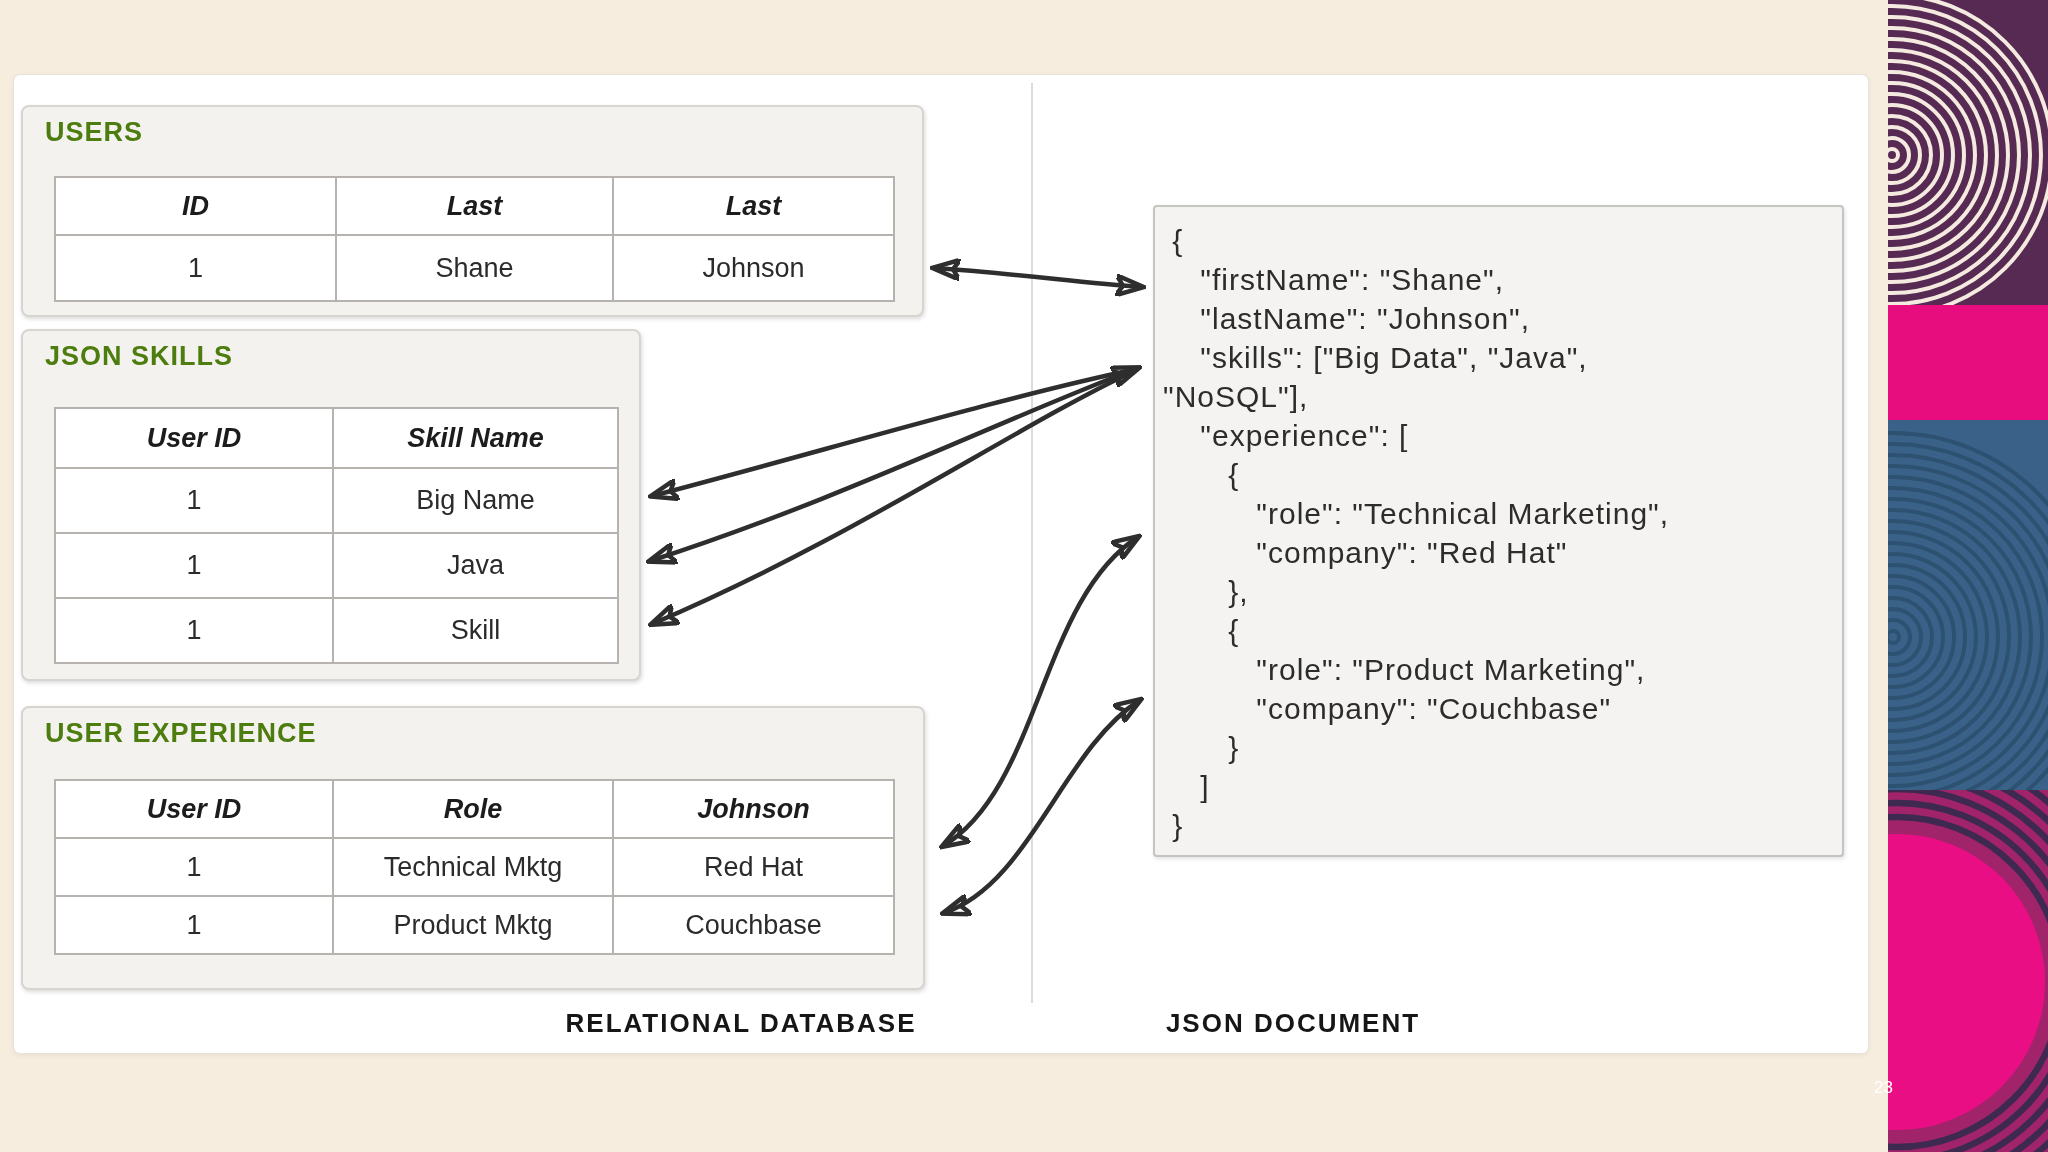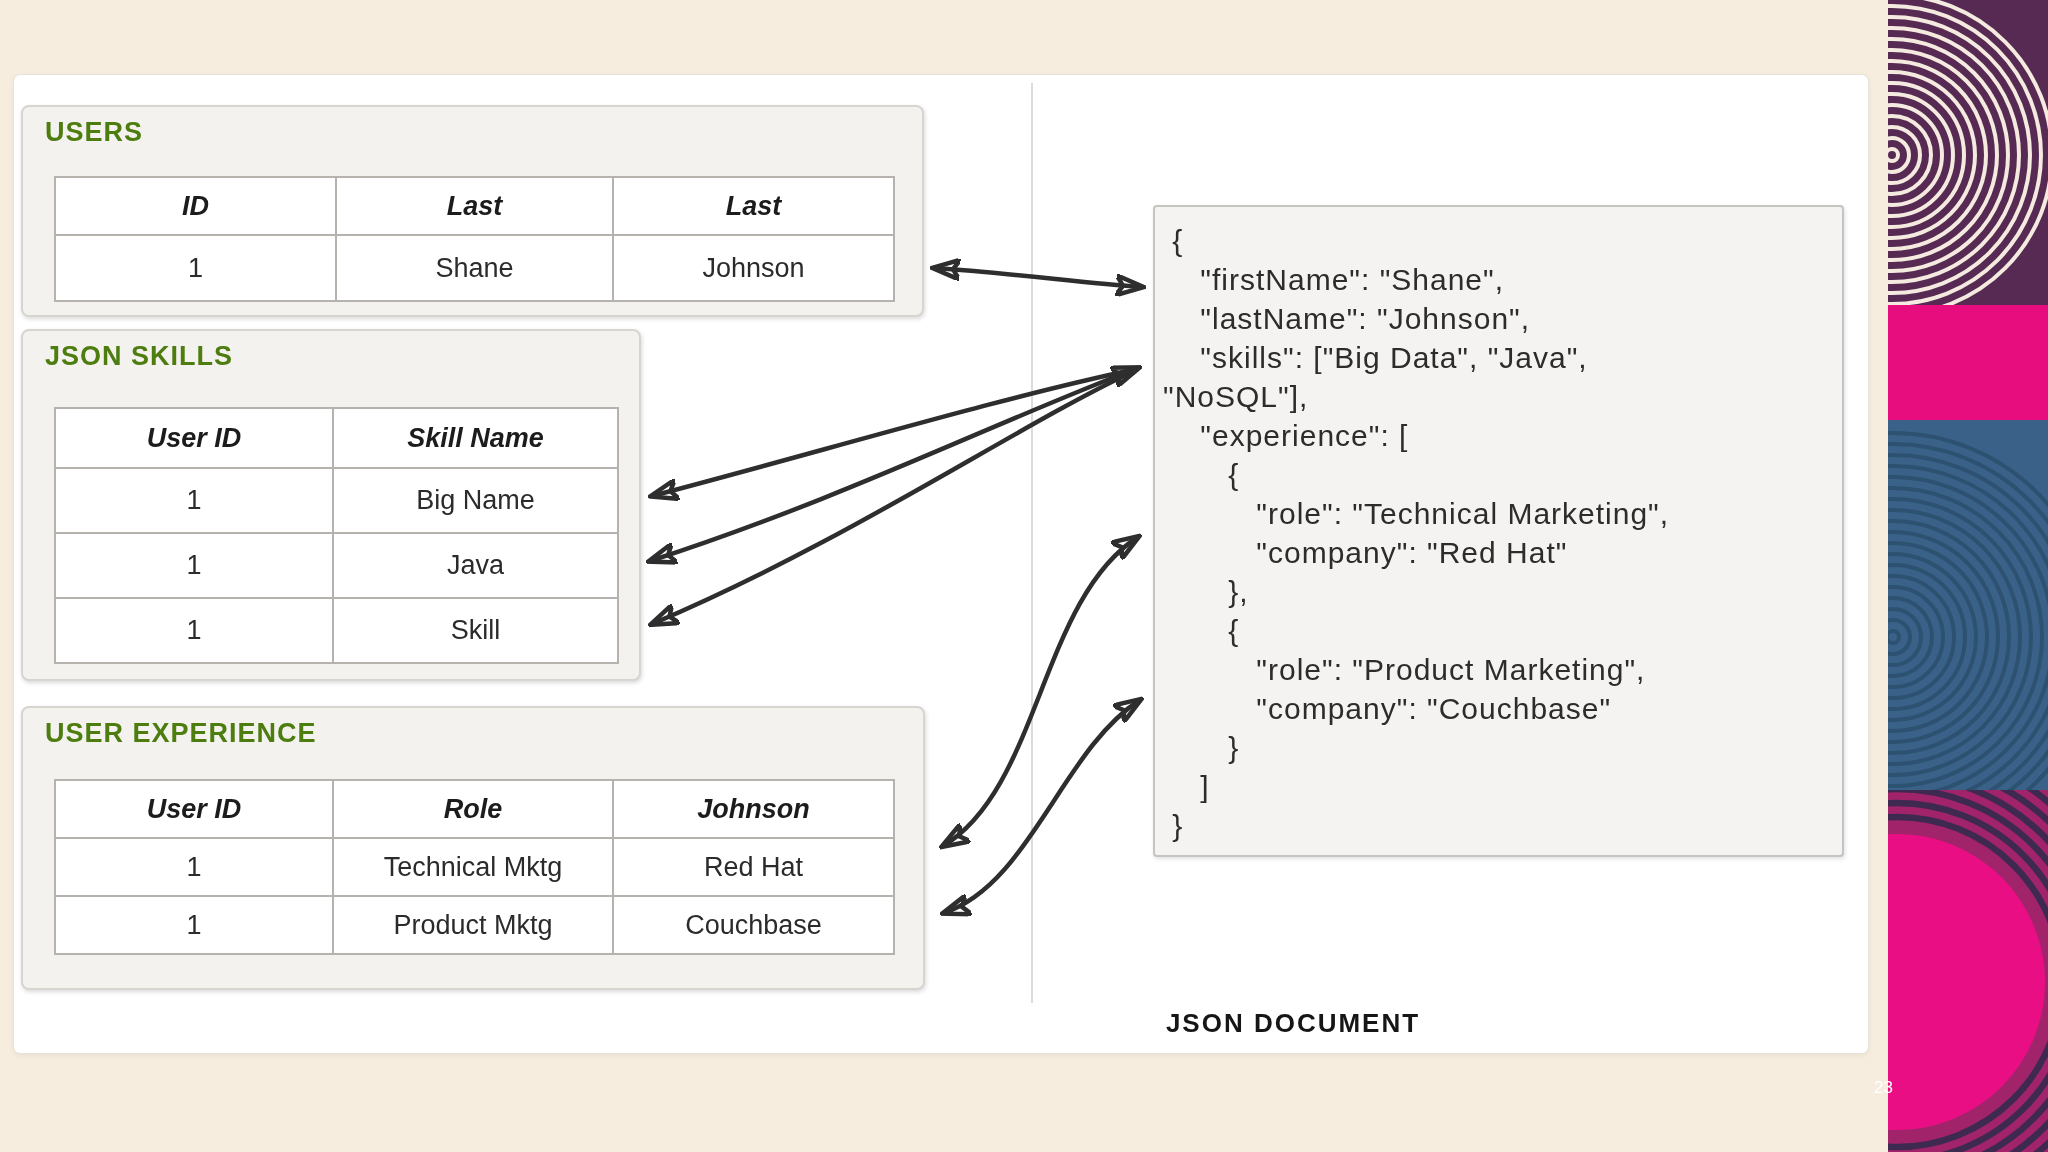--- a/index.html
+++ b/index.html
@@ -149,20 +149,21 @@
           "company": "Red Hat"
        },
        {
           "role": "Product Marketing",
           "company": "Couchbase"
        }
     ]
  }</pre>
     </div>
 
+    <div class="caption caption-left">RELATIONAL DATABASE</div>
     <div class="caption caption-right">JSON DOCUMENT</div>
   </div>
 
   <svg class="arrows" viewBox="0 0 2048 1152">
     <defs>
       <marker id="ah" markerUnits="userSpaceOnUse" markerWidth="30" markerHeight="22" refX="26" refY="11" orient="auto-start-reverse">
         <path d="M0 1 L28 11 L0 21 L7 11 Z" fill="#2e2e2e"></path>
       </marker>
     </defs>
     <path d="M 934 268 C 1012 273 1082 283 1142 287" marker-start="url(#ah)" marker-end="url(#ah)"></path>

